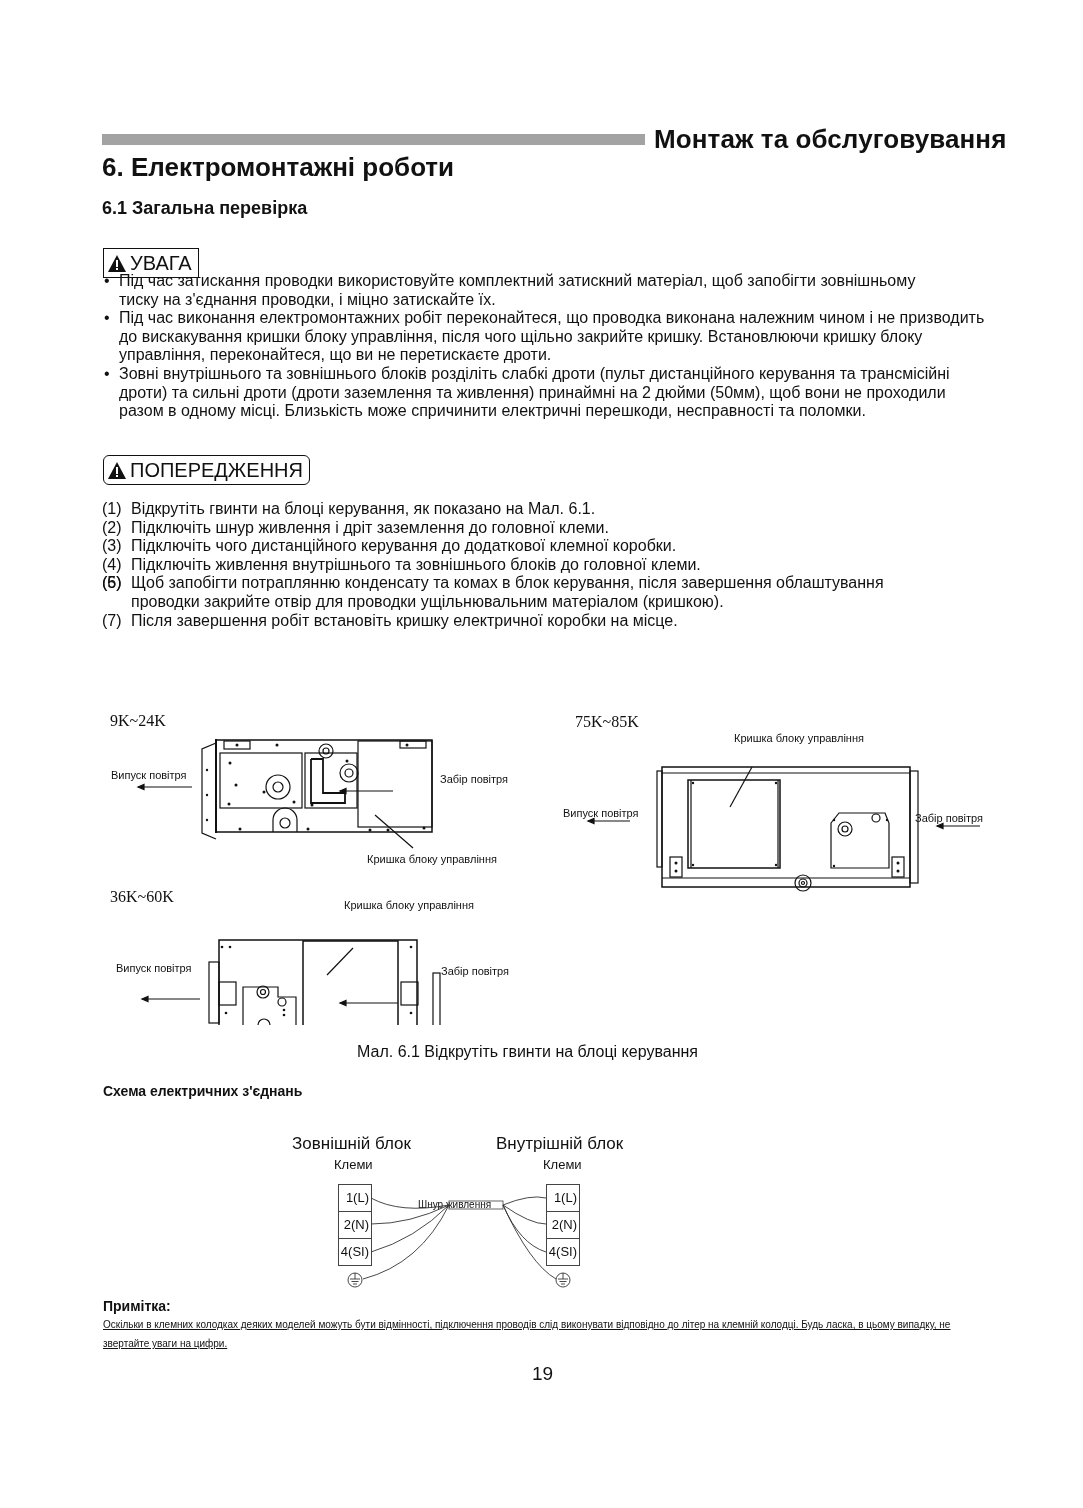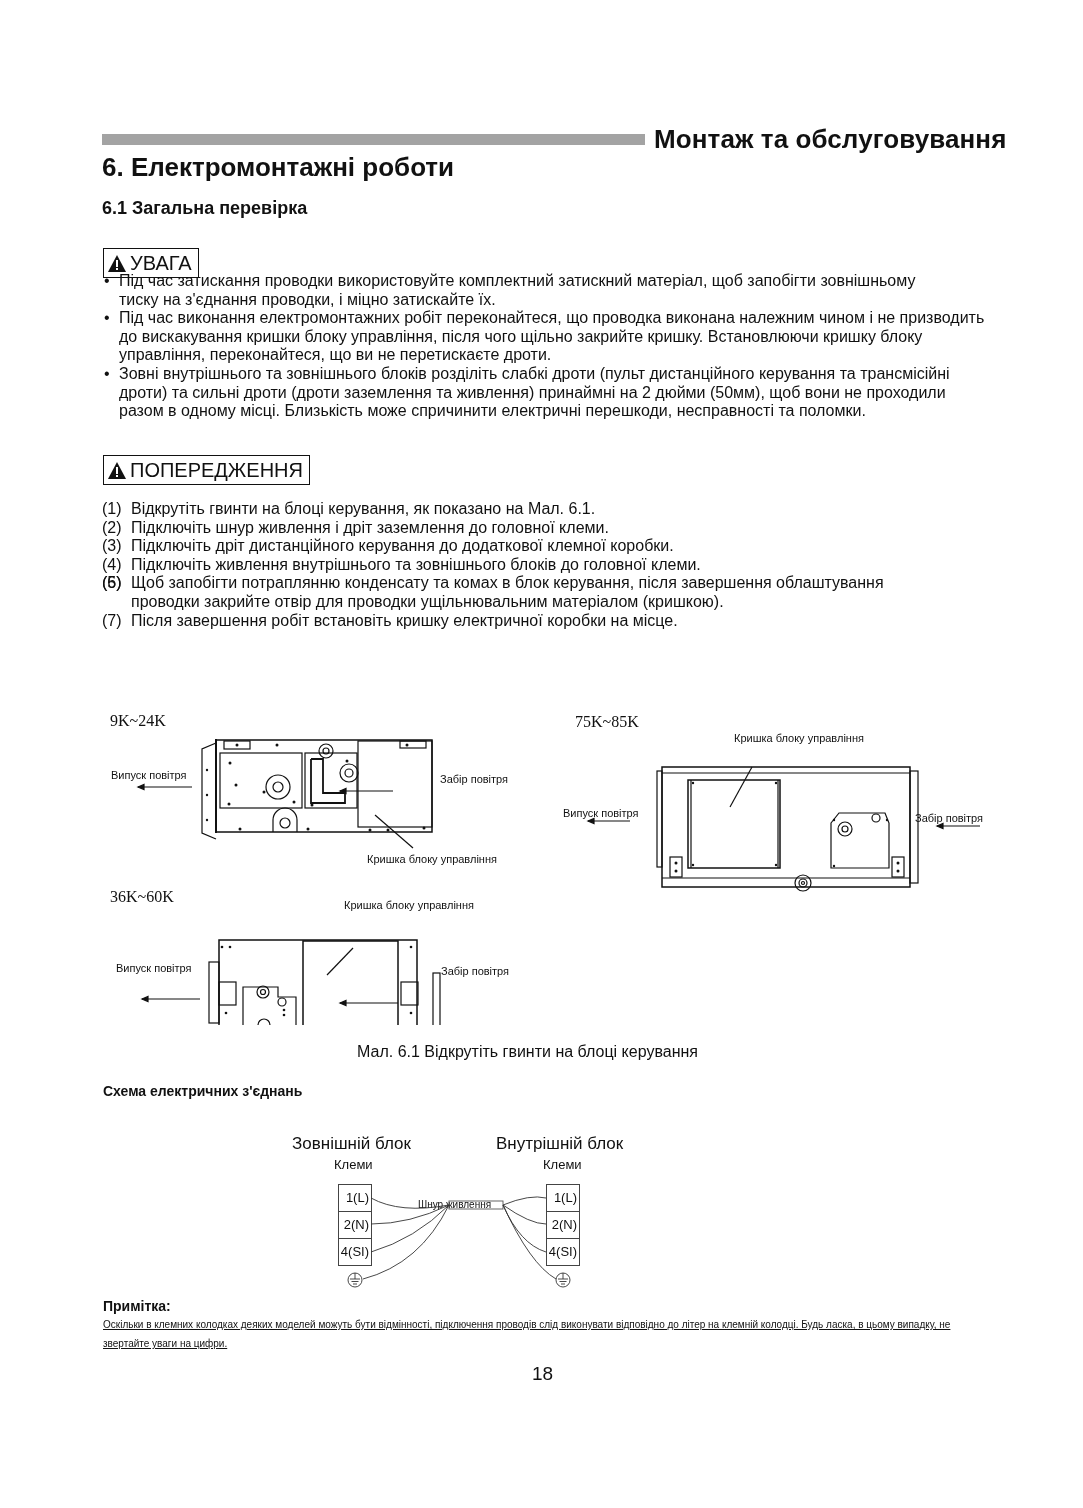--- a/index.html
+++ b/index.html
@@ -41,33 +41,33 @@
   </svg>
   <span>УВАГА</span>
 </div>
 
 <div class="abs para" style="left:102px; top:272px; width:880px;">
   <div class="bullet" style="width:800px;">Під час затискання проводки використовуйте комплектний затискний матеріал, щоб запобігти зовнішньому тиску на з'єднання проводки, і міцно затискайте їх.</div>
   <div class="bullet" style="width:870px;">Під час виконання електромонтажних робіт переконайтеся, що проводка виконана належним чином і не призводить до вискакування кришки блоку управління, після чого щільно закрийте кришку. Встановлюючи кришку блоку управління, переконайтеся, що ви не перетискаєте дроти.</div>
   <div class="bullet" style="width:855px;">Зовні внутрішнього та зовнішнього блоків розділіть слабкі дроти (пульт дистанційного керування та трансмісійні дроти) та сильні дроти (дроти заземлення та живлення) принаймні на 2 дюйми (50мм), щоб вони не проходили разом в одному місці. Близькість може спричинити електричні перешкоди, несправності та поломки.</div>
 </div>
 
-<div class="abs warn-box" style="left:103px; top:455px;">
+<div class="abs warn-box" style="left:103px; top:455px;border-radius:6px;">
   <svg width="18" height="17" viewBox="0 0 18 17">
     <polygon points="9,0 18,17 0,17" fill="#111"></polygon>
     <rect x="8" y="5" width="2" height="7" fill="#fff"></rect>
     <rect x="8" y="13" width="2" height="2" fill="#fff"></rect>
   </svg>
   <span>ПОПЕРЕДЖЕННЯ</span>
 </div>
 
 <div class="abs para" style="left:102px; top:498px; width:880px;">
   <div class="step" style="margin-top:2px;"><span class="num">(1)</span><span>Відкрутіть гвинти на блоці керування, як показано на Мал. 6.1.</span></div>
   <div class="step"><span class="num">(2)</span><span>Підключіть шнур живлення і дріт заземлення до головної клеми.</span></div>
-  <div class="step"><span class="num">(3)</span><span>Підключіть дріт дистанційного керування до додаткової клемної коробки.</span></div>
+  <div class="step"><span class="num">(3)</span><span>Підключіть чого дистанційного керування до додаткової клемної коробки.</span></div>
   <div class="step"><span class="num">(4)</span><span>Підключіть живлення внутрішнього та зовнішнього блоків до головної клеми.</span></div>
   <div class="step"><span class="num">(5)</span></div>
   <div class="step" style="width:800px;"><span class="num">(6)</span><span>Щоб запобігти потраплянню конденсату та комах в блок керування, після завершення облаштування проводки закрийте отвір для проводки ущільнювальним матеріалом (кришкою).</span></div>
   <div class="step"><span class="num">(7)</span><span>Після завершення робіт встановіть кришку електричної коробки на місце.</span></div>
 </div>
 
 <div class="abs model" style="left:110px; top:712px;">9K~24K</div>
 <div class="abs small" style="left:111px; top:769px;">Випуск повітря</div>
 <div class="abs small" style="left:440px; top:773px;">Забір повітря</div>
 <div class="abs small" style="left:367px; top:853px;">Кришка блоку управління</div>
@@ -255,13 +255,13 @@
     <line x1="233" y1="89" x2="233" y2="95"></line>
     <line x1="228" y1="95" x2="238" y2="95"></line>
     <line x1="229.5" y1="97.5" x2="236.5" y2="97.5"></line>
     <line x1="231" y1="100" x2="235" y2="100"></line>
   </g>
 </svg>
 
 <div class="abs note-title" style="left:103px; top:1298px;">Примітка:</div>
 <div class="abs note-body" style="left:103px; top:1315px; width:880px;">Оскільки в клемних колодках деяких моделей можуть бути відмінності, підключення проводів слід виконувати відповідно до літер на клемній колодці. Будь ласка, в цьому випадку, не звертайте уваги на цифри.</div>
 
-<div class="abs page-num" style="left:532px; top:1363px;">18</div>
+<div class="abs page-num" style="left:532px; top:1363px;">19</div>
 
 </body></html>

